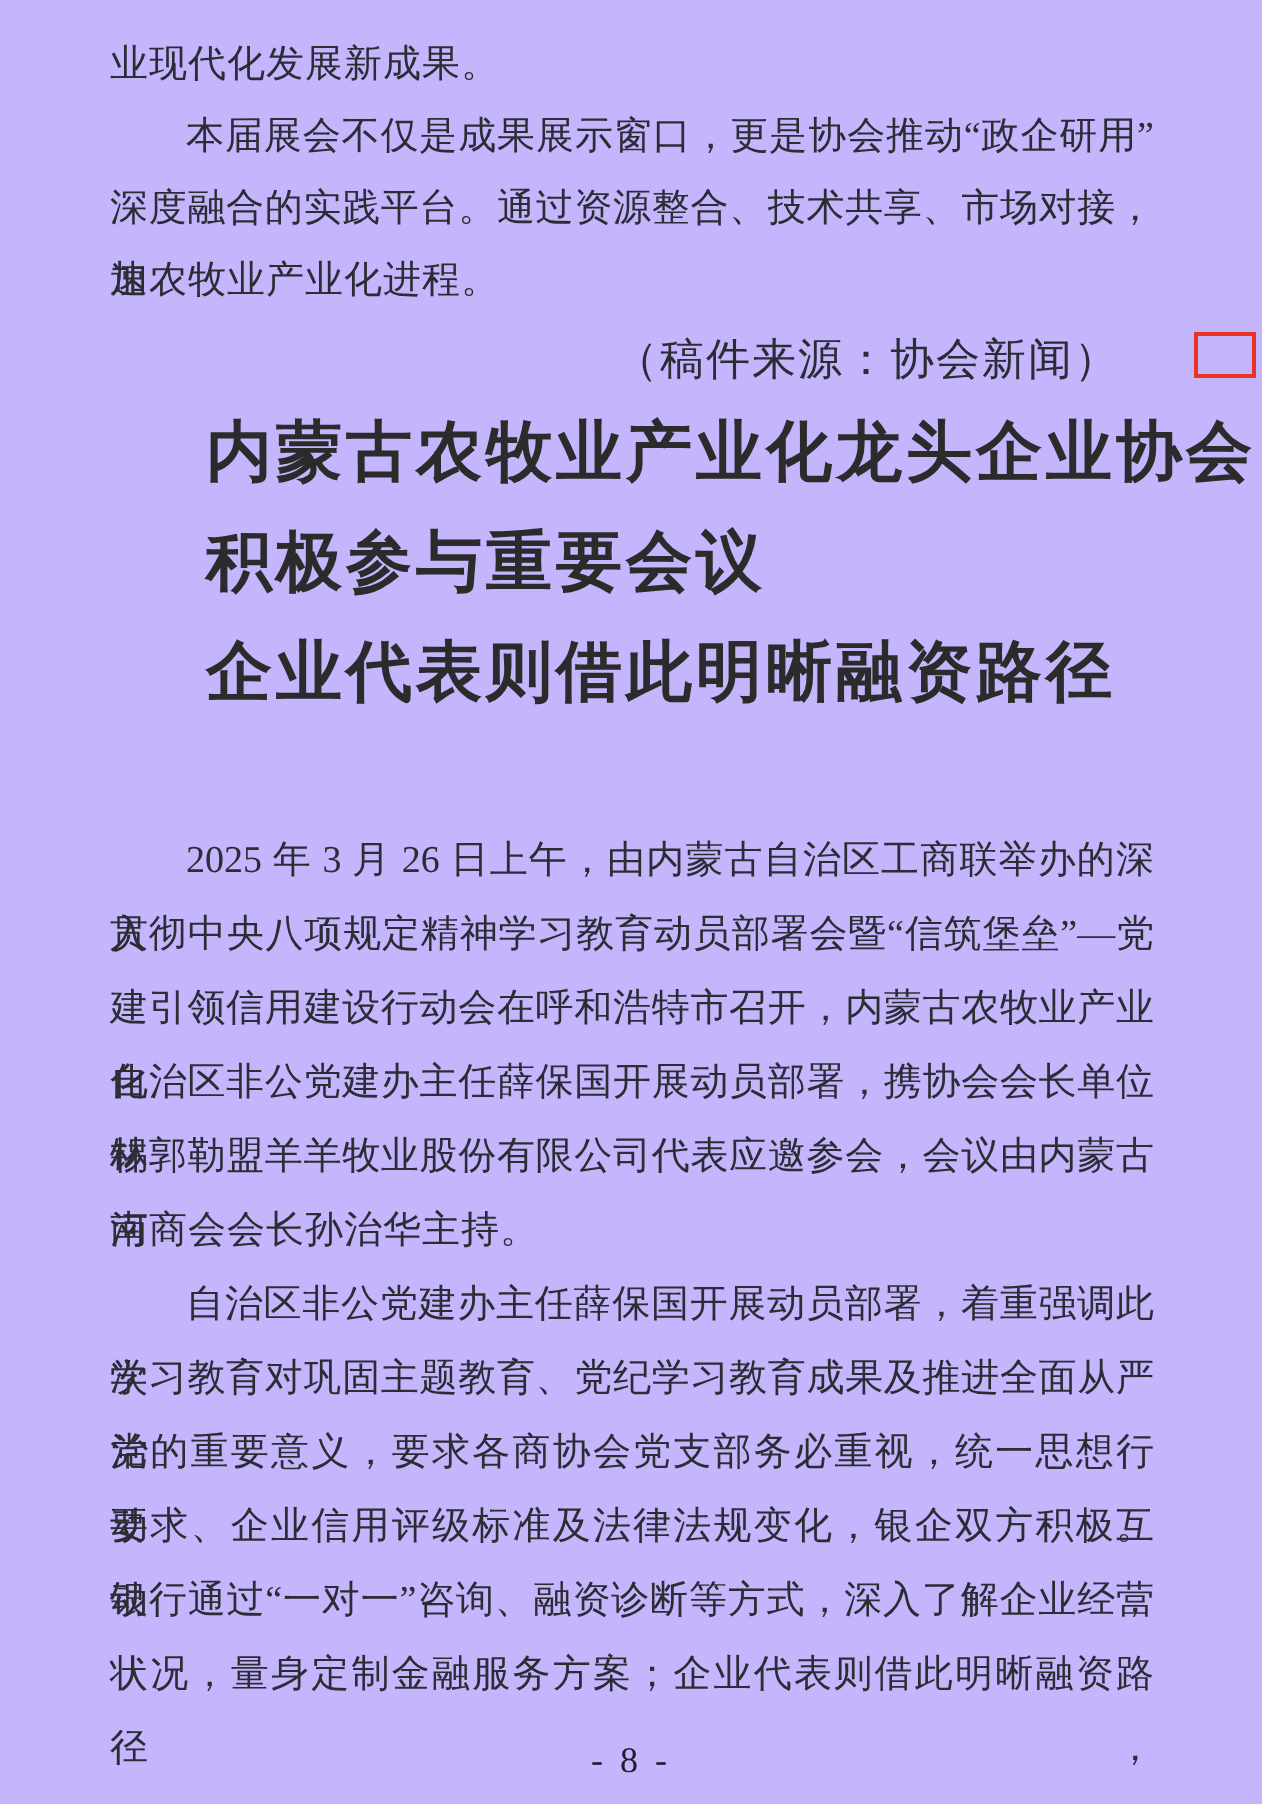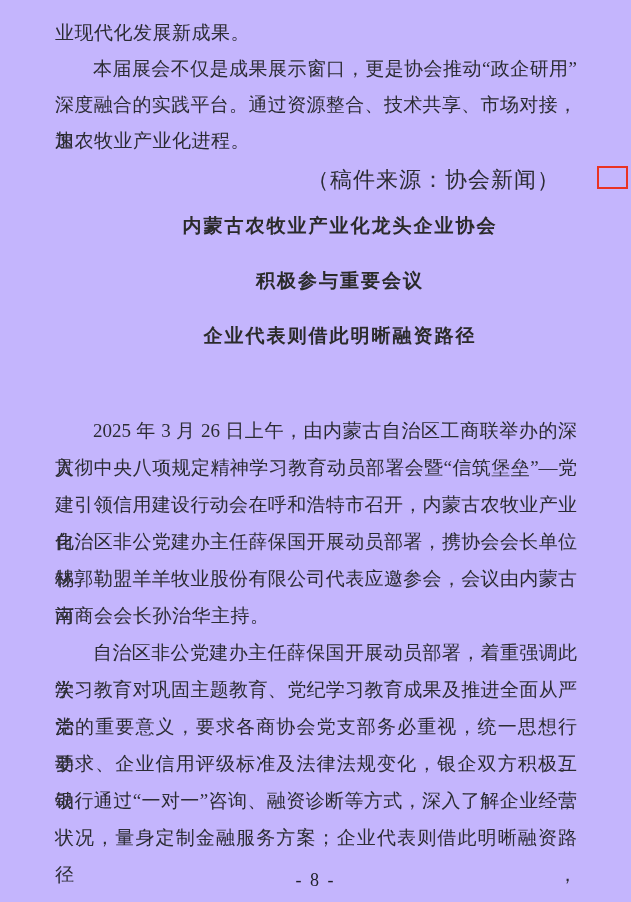--- a/index.html
+++ b/index.html
@@ -60,24 +60,24 @@
     left: 55px;
     top: 206px;
     width: 522px;
     padding-left: 48px;
     box-sizing: border-box;
   }
   .doc-heading {
     height: 40px;
     line-height: 40px;
     margin-bottom: 15px;
-    text-align: center;
+    text-align: left;
     font-family: "Liberation Sans", "DejaVu Sans", sans-serif;
     font-weight: 700;
-    font-size: 19px;
+    font-size: 33px;
     letter-spacing: 2px;
     color: #2b2b2b;
     white-space: nowrap;
   }
   
   .body-block {
     position: absolute;
     left: 55px;
     top: 373px;
     width: 522px;

